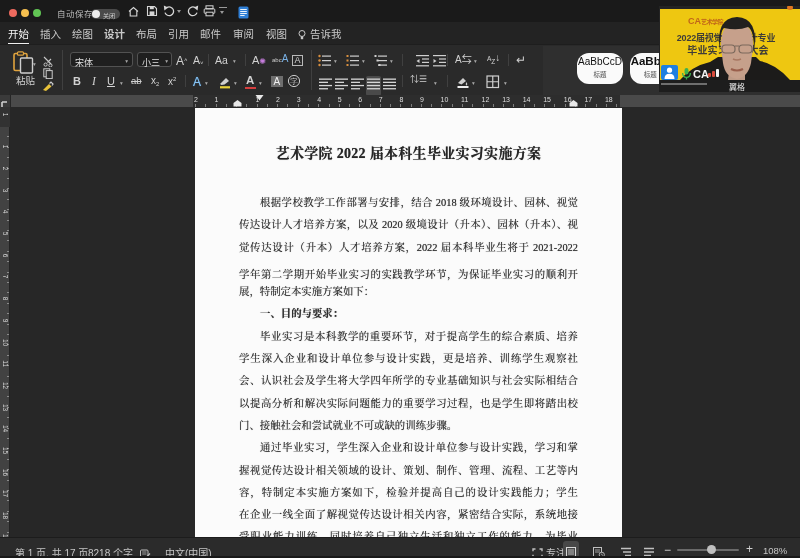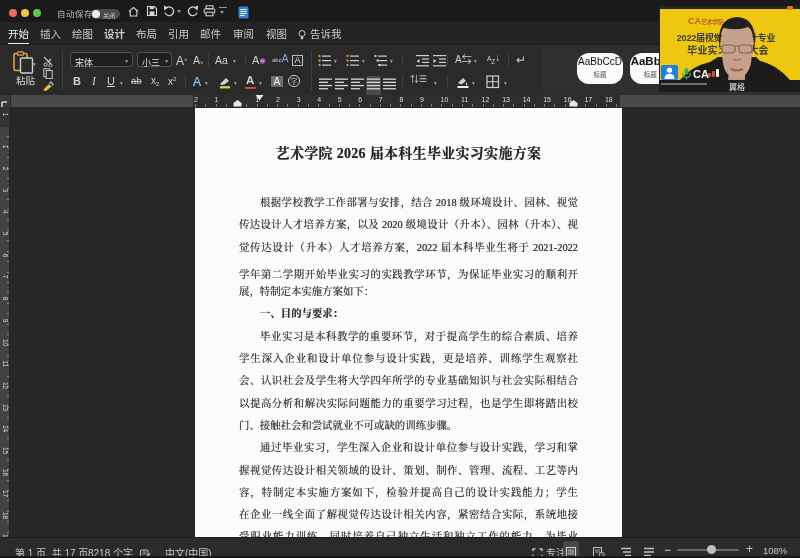--- a/index.html
+++ b/index.html
@@ -365,21 +365,21 @@
 <span class="abs vnum" style="top:318.3px">14</span>
 <span class="abs vnum" style="top:340.0px">15</span>
 <span class="abs vnum" style="top:361.7px">16</span>
 <span class="abs vnum" style="top:383.4px">17</span>
 <span class="abs vnum" style="top:405.1px">18</span>
 <span class="abs vnum" style="top:426.8px">19</span>
 <span class="abs vnum" style="top:4.0px">1</span>
 </div>
 <div id="page" class="abs">
 <div id="doc">
-<div class="t">艺术学院 2026 届本科生毕业实习实施方案</div>
+<div class="t">艺术学院 2022 届本科生毕业实习实施方案</div>
 <div class="ln ind" style="top:85.9px">根据学校教学工作部署与安排，结合 2018 级环境设计、园林、视觉</div>
 <div class="ln " style="top:108.2px">传达设计人才培养方案，以及 2020 级境设计（升本）、园林（升本）、视</div>
 <div class="ln " style="top:130.5px">觉传达设计（升本）人才培养方案，2022 届本科毕业生将于 2021-2022</div>
 <div class="ln " style="top:158px">学年第二学期开始毕业实习的实践教学环节，为保证毕业实习的顺利开</div>
 <div class="ln end" style="top:175.1px">展，特制定本实施方案如下：</div>
 <div class="ln hd ind" style="top:197.4px">一、目的与要求：</div>
 <div class="ln ind" style="top:219.7px">毕业实习是本科教学的重要环节，对于提高学生的综合素质、培养</div>
 <div class="ln " style="top:242.0px">学生深入企业和设计单位参与设计实践，更是培养、训练学生观察社</div>
 <div class="ln " style="top:264.3px">会、认识社会及学生将大学四年所学的专业基础知识与社会实际相结合</div>
 <div class="ln " style="top:286.6px">以提高分析和解决实际问题能力的重要学习过程，也是学生即将踏出校</div>

